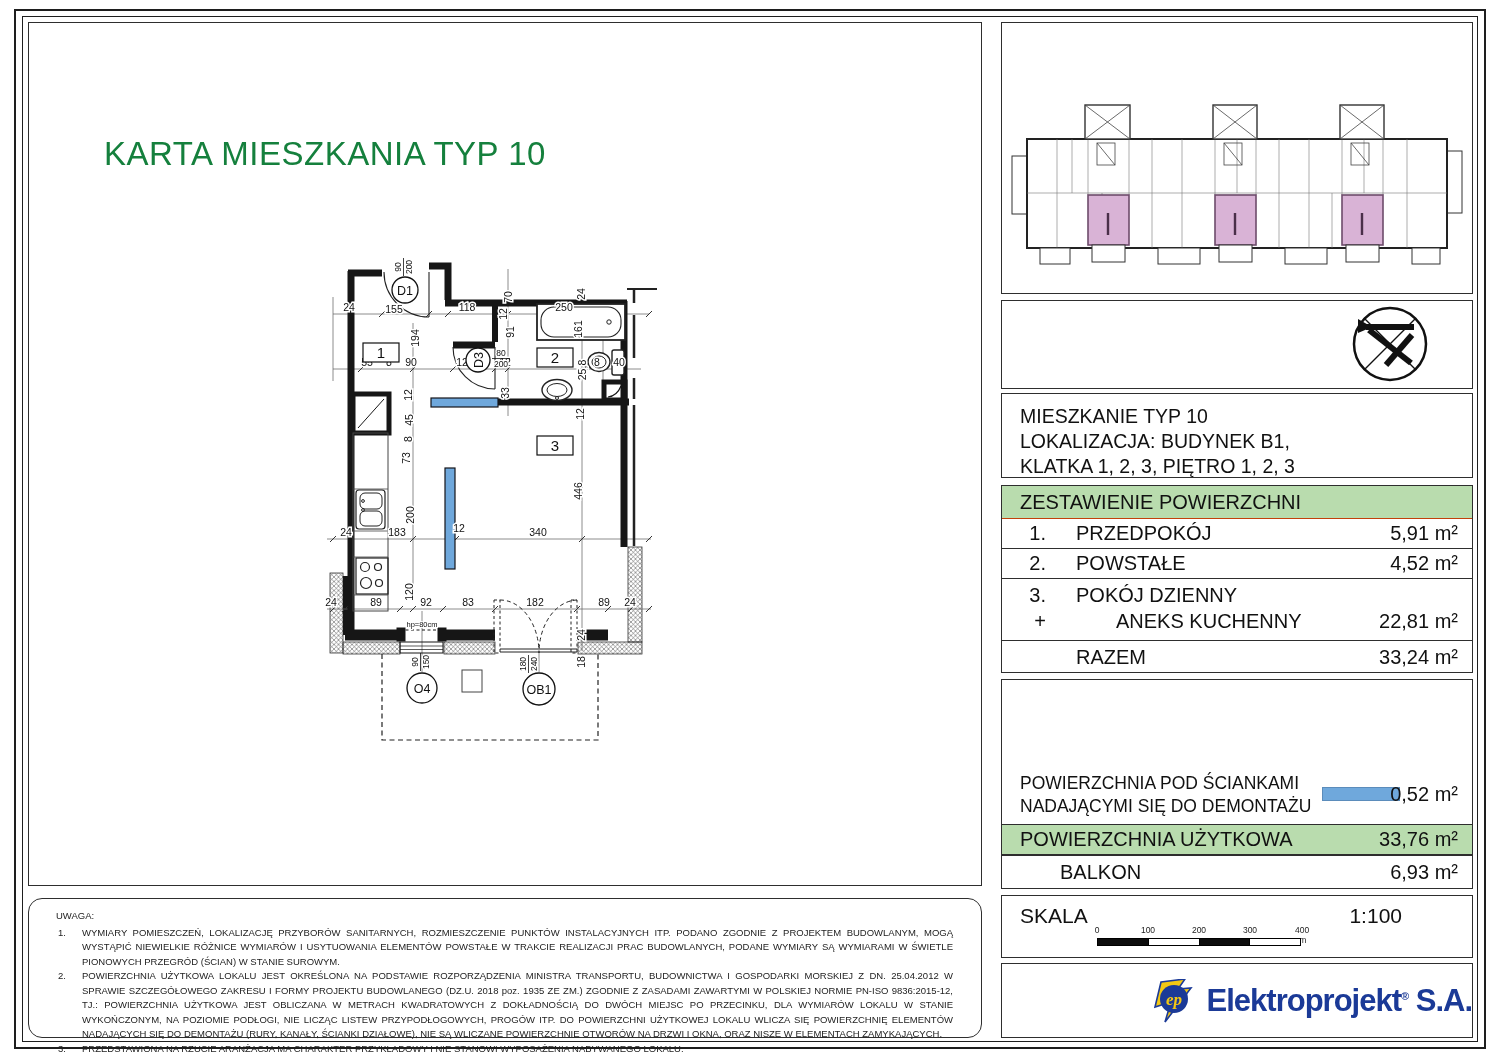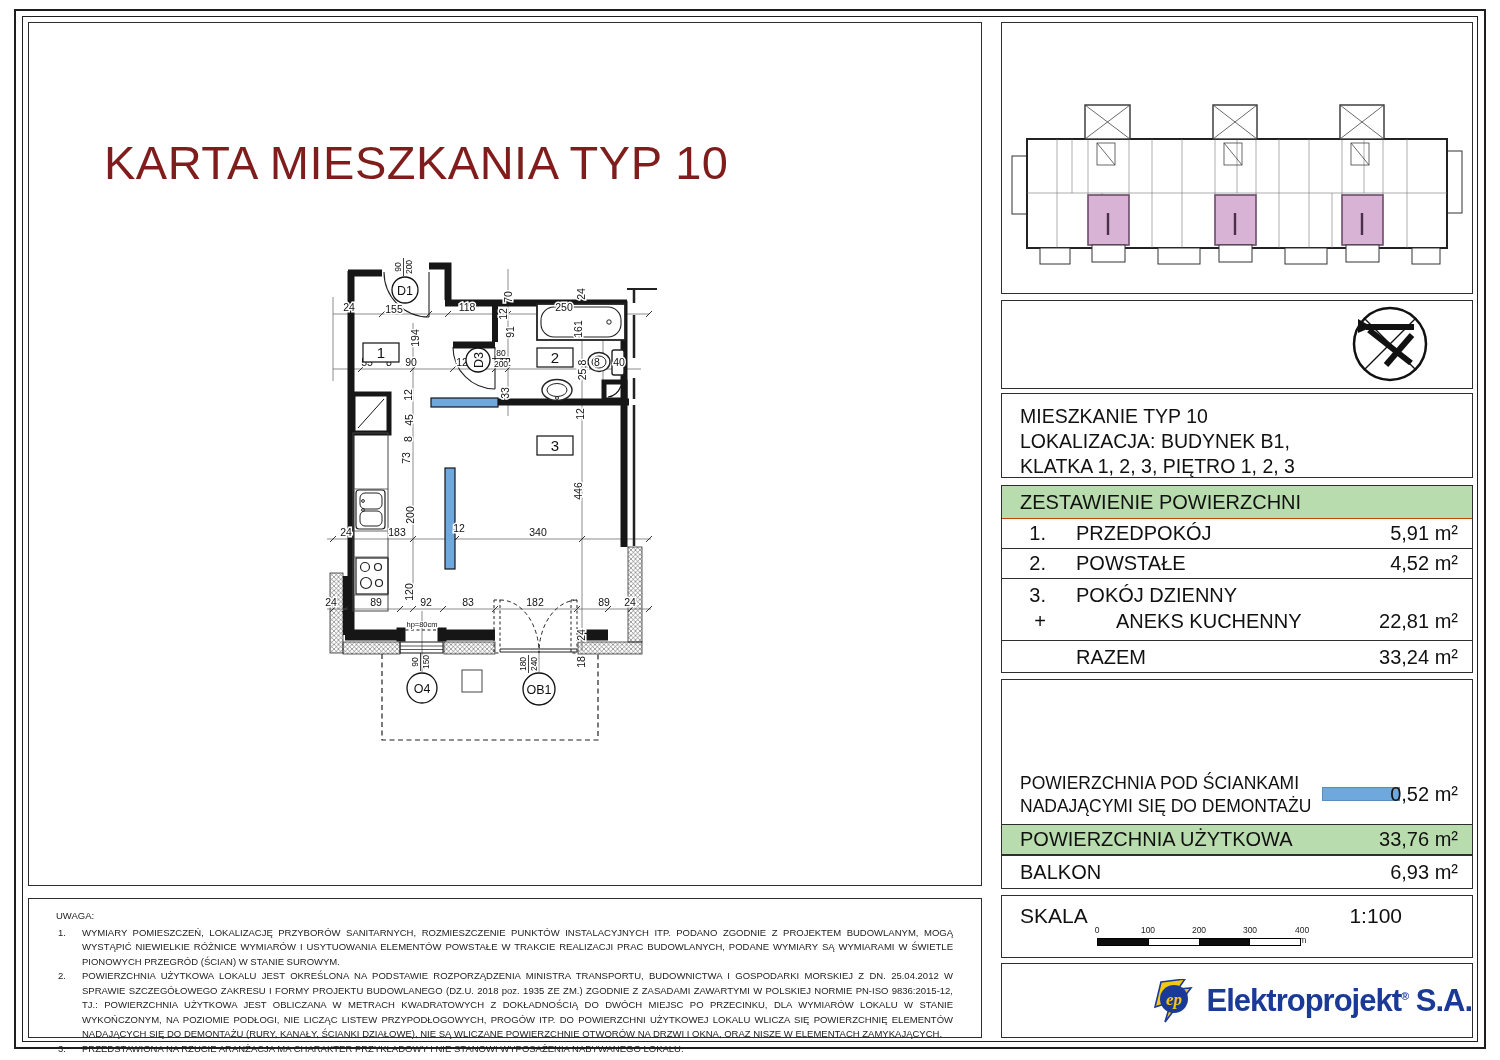--- a/index.html
+++ b/index.html
@@ -4,31 +4,31 @@
 <style>
   :root{ --pink:#d9b3d6; --blue:#6fa8dc; --green:#b9dcae; --navy:#1b3a97; --line:#2b2b2b; }
   *{box-sizing:border-box;margin:0;padding:0;}
   html,body{width:1500px;height:1060px;background:#fff;font-family:"Liberation Sans",sans-serif;color:#111;}
   .abs{position:absolute;}
   #page{position:relative;width:1500px;height:1060px;background:#fff;overflow:hidden;}
   .frame-outer{left:14px;top:9px;width:1472px;height:1040px;border:2px solid #1e1e1e;}
   .frame-inner{left:22px;top:16px;width:1456px;height:1026px;border:1px solid #1e1e1e;}
   .box{border:1px solid #2e2e2e;background:#fff;}
   #left-panel{left:28px;top:22px;width:954px;height:864px;}
-  #notes-box{left:28px;top:898px;width:954px;height:140px;}
-  #title{left:75px;top:112px;font-size:47px;letter-spacing:.5px;color:#7f1d1d;white-space:nowrap;}
+  #notes-box{left:28px;top:898px;width:954px;height:140px;border-radius:14px;}
+  #title{left:75px;top:112px;font-size:33px;letter-spacing:.5px;color:#15803d;white-space:nowrap;}
   
   .rc{left:990px;width:472px;margin-left:11px;}
   #ov-box{top:22px;height:272px;}
   #north-box{top:300px;height:89px;}
   #info-box{top:393px;height:85px;padding:10px 0 0 18px;font-size:19.5px;line-height:25px;}
   #table-box{top:485px;height:188px;}
   #legend-box{top:679px;height:183px;}
   #usable-row{top:824px;height:31px;background:var(--green);}
-  #balkon-row{top:855px;height:34px;}
+  #balkon-row{top:855px;height:34px;padding-left:40px;}
   #skala-box{top:895px;height:63px;}
   #logo-box{top:963px;height:75px;}
   .trow{position:absolute;left:0;width:100%;display:flex;align-items:center;font-size:20px;}
   .thead{height:33px;background:var(--green);border-bottom:1px solid #c2410c;padding-left:18px;font-size:20px;display:flex;align-items:center;}
   .tno{width:44px;text-align:right;flex:0 0 44px;}
   .tname{padding-left:30px;flex:1;}
   .tval{padding-right:14px;text-align:right;white-space:nowrap;}
   .bline{border-bottom:1px solid #2e2e2e;}
   #legend-text{position:absolute;left:18px;top:92px;font-size:17.5px;line-height:23px;}
   #legend-swatch{position:absolute;left:320px;top:107px;width:78px;height:14px;background:var(--blue);border:1px solid #5b8cbb;}

